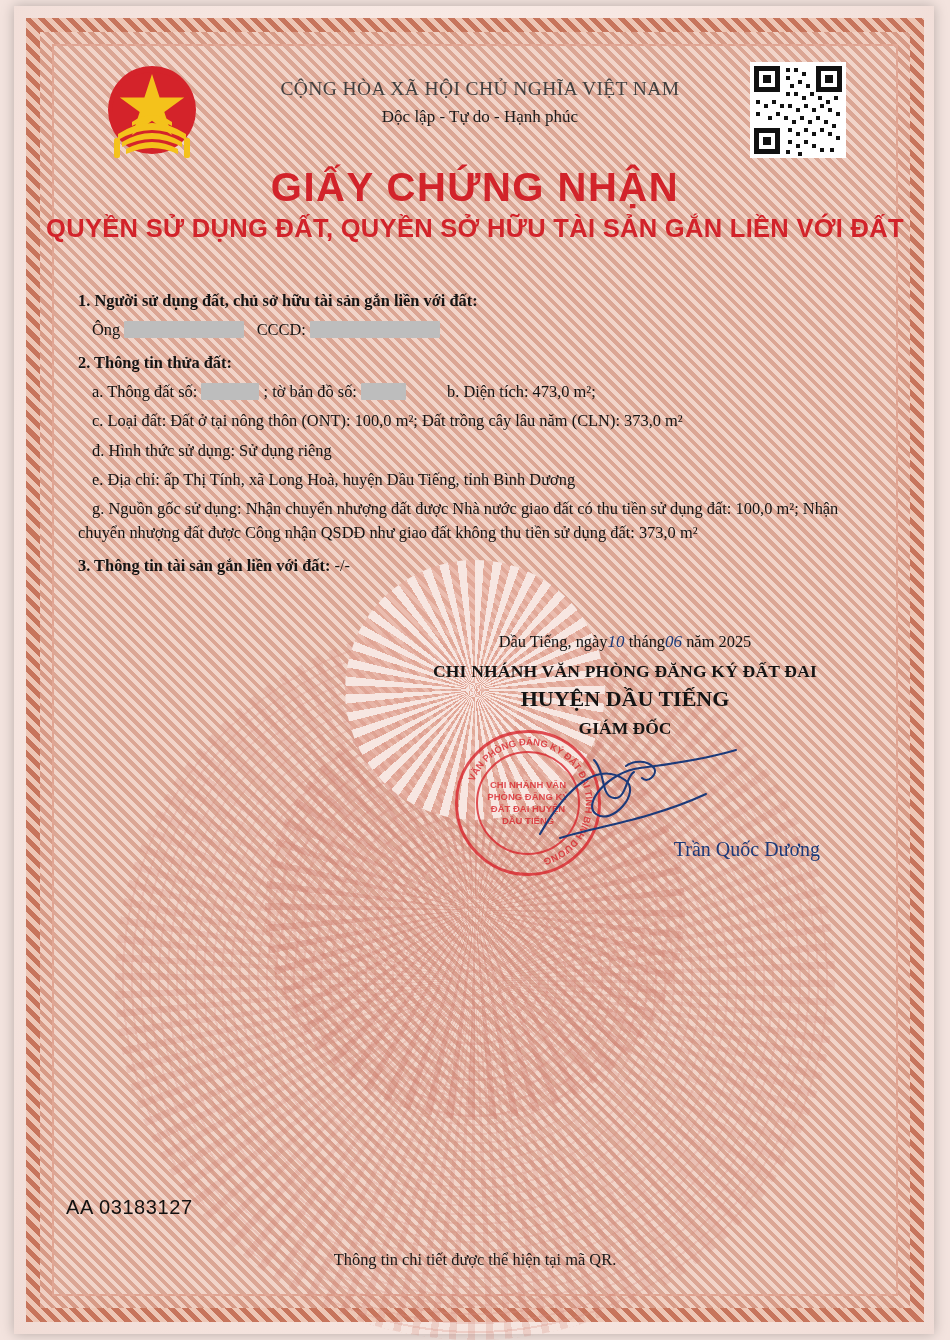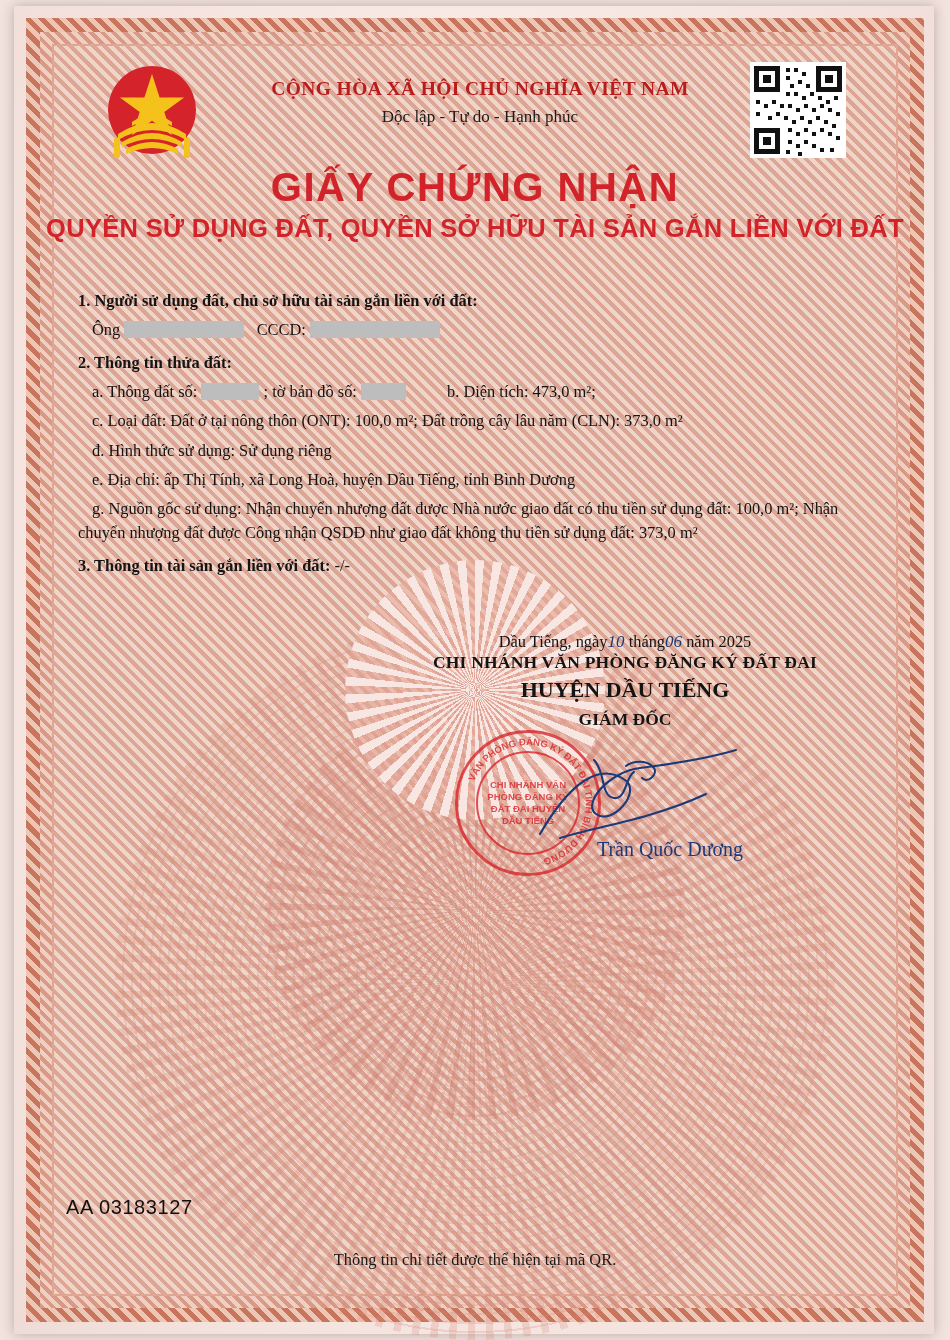--- a/index.html
+++ b/index.html
@@ -61,21 +61,21 @@
   .content{position:absolute; left:0; top:0; width:950px; height:1340px;}
 
   
   .emblem{
     position:absolute; left:98px; top:58px; width:108px; height:108px;
   }
   .nation{
     position:absolute; left:230px; top:78px; width:500px; text-align:center;
   }
   .nation .l1{
-    font-size:19.5px; letter-spacing:.4px; color:#b91c1c; font-weight:700;
+    font-size:19.5px; letter-spacing:.4px; color:#404040; font-weight:400;
     font-family:"Liberation Serif", serif;
   }
   .nation .l2{
     font-size:17px; color:#1d1d1d; margin-top:7px;
     font-family:"Liberation Serif", serif;
   }
   .qr{
     position:absolute; right:104px; top:62px; width:96px; height:96px; background:#fff;
   }
   
@@ -109,21 +109,21 @@
   
   .sigwrap{
     position:absolute; left:400px; top:632px; width:450px; text-align:center;
     color:#141414;
   }
   .sig-place{font-size:16.4px;}
   .hw{
     font-family:"Liberation Serif", serif; color:#1b3a7a; font-style:italic;
     font-size:17px;
   }
-  .sig-org{font-weight:700; font-size:17.5px; letter-spacing:.2px;}
+  .sig-org{font-weight:700; font-size:17.5px; margin-top:9px; letter-spacing:.2px;}
   .sig-org2{font-weight:700; font-size:22px; margin-top:4px;}
   .sig-role{font-weight:700; font-size:17.5px; margin-top:6px;}
   .stamp{
     position:absolute; left:455px; top:730px; width:140px; height:140px;
     border-radius:50%; border:3px solid #d8232a; opacity:.78;
     color:#d8232a; text-align:center; font-size:9.5px; font-weight:700;
     line-height:1.25; font-family:"Liberation Sans", sans-serif;
     display:flex; align-items:center; justify-content:center;
   }
   .stamp-inner{
@@ -131,21 +131,21 @@
     display:flex;align-items:center;justify-content:center;padding:4px;
   }
   .stamp-ring-text{
     position:absolute; left:0; top:0; width:100%; height:100%;
   }
   .signature{
     position:absolute; left:530px; top:742px; width:220px; height:110px;
     pointer-events:none;
   }
   .signer{
-    position:absolute; left:520px; top:838px; width:300px; text-align:center;
+    position:absolute; left:520px; top:838px; width:300px; text-align:right;
     color:#1b3a7a; font-size:20px; font-family:"Liberation Serif", serif;
   }
   
   .serial{
     position:absolute; left:66px; top:1196px;
     font-size:20px; color:#111; letter-spacing:.6px;
     font-family:Liberation Sans, sans-serif;
   }
   .footnote{
     position:absolute; left:0; top:1250px; width:950px; text-align:center;

